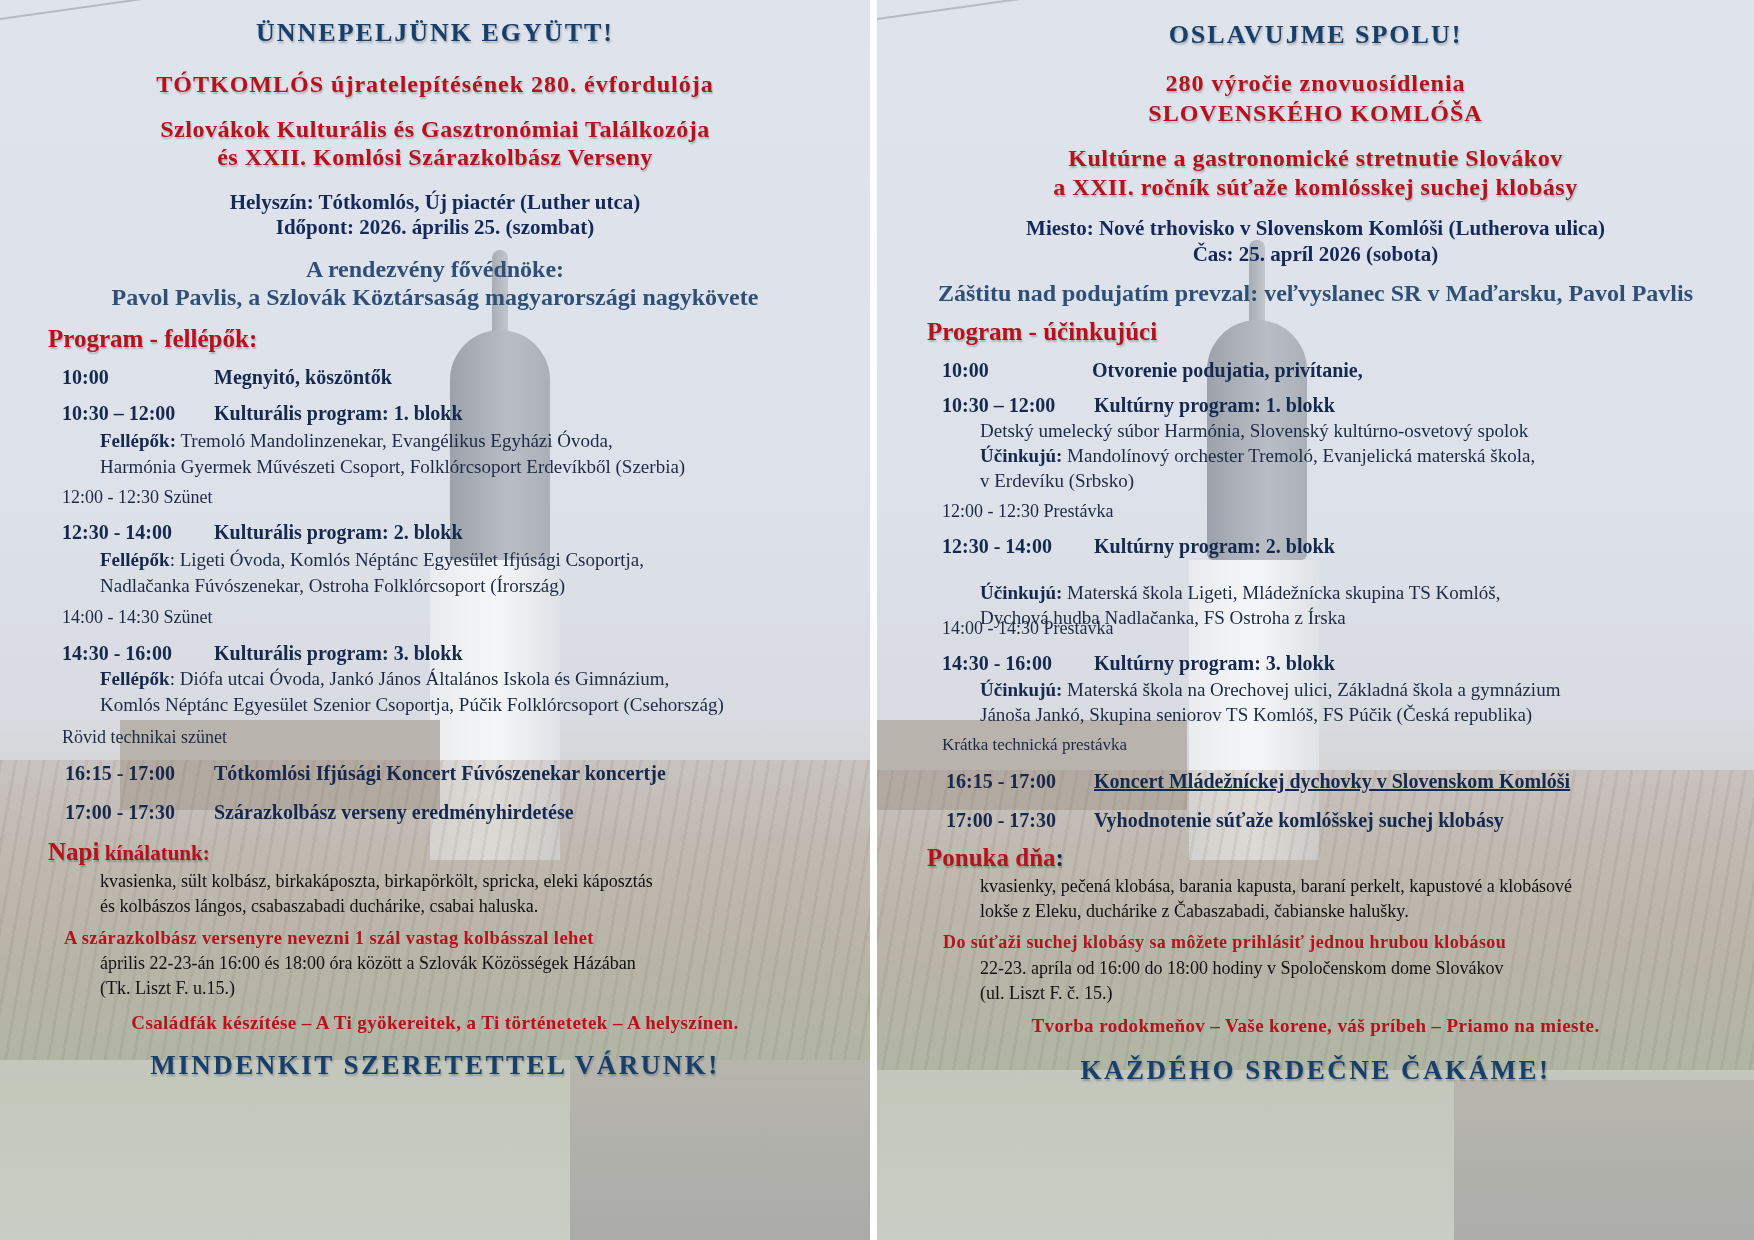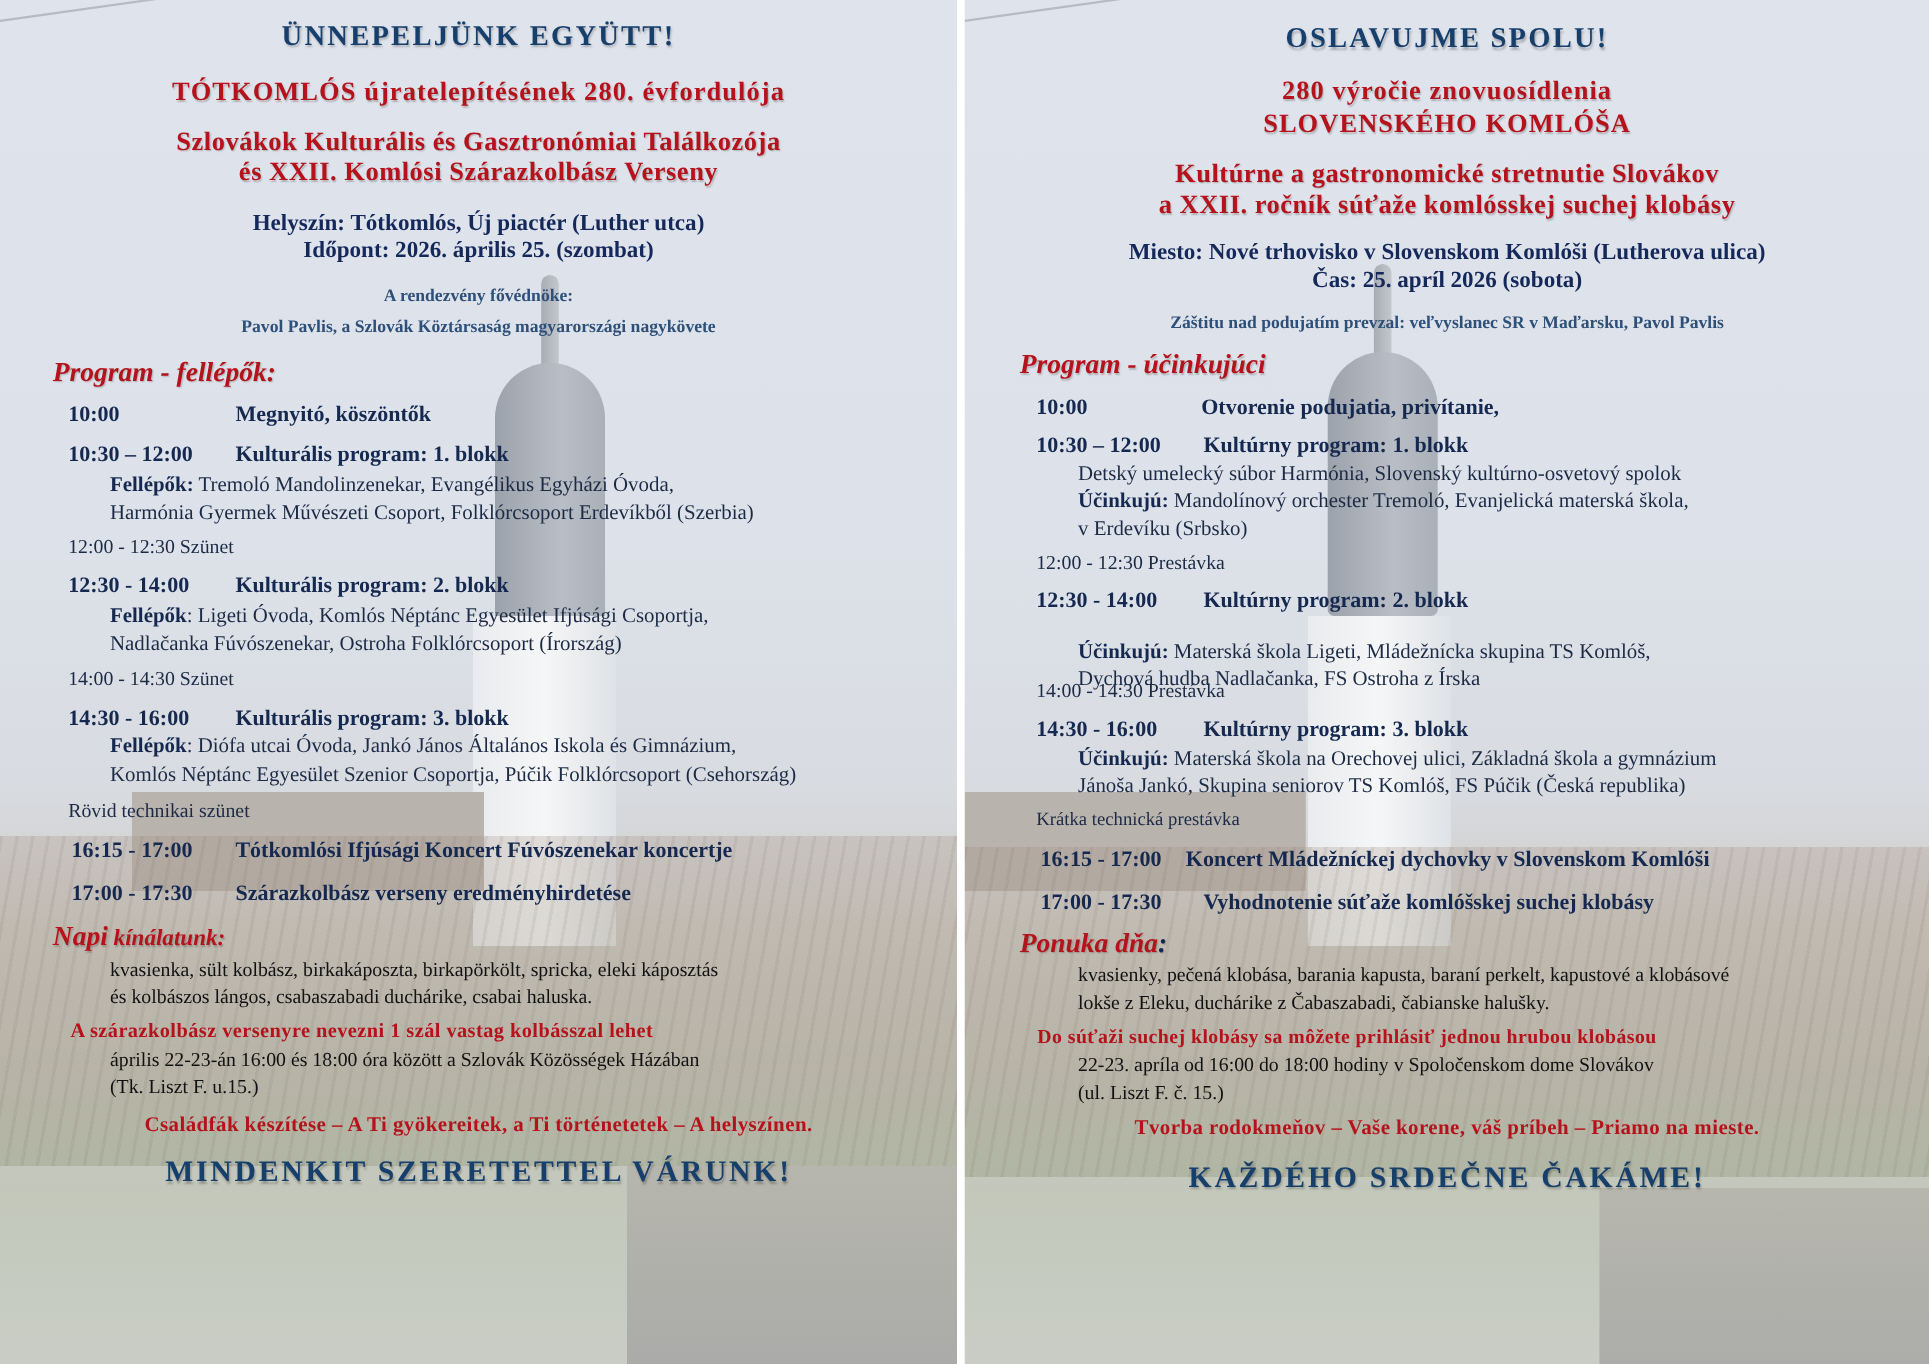--- a/index.html
+++ b/index.html
@@ -25,22 +25,22 @@
   .water { position: absolute; right: 0; width: 300px; height: 180px;
     background: linear-gradient(180deg, rgba(170,165,160,0.5), rgba(150,148,150,0.6)); }
   .sky-line { position: absolute; top: 18px; left: 0; width: 220px; height: 2px; background: #9aa0a8; transform: rotate(-8deg); transform-origin: left; opacity: .6; }
 
   .content { position: absolute; inset: 0; }
   .c { position: absolute; left: 0; right: 0; text-align: center; }
   .title { font-weight: bold; color: #173f6b; font-size: 26px; letter-spacing: 2px; text-shadow: 1px 2px 2px rgba(0,0,0,.25); }
   .red-h { font-weight: bold; color: #b5121b; font-size: 24px; letter-spacing: 1px; line-height: 29px; text-shadow: 1px 1.5px 1.5px rgba(0,0,0,.22); }
   .red-h2 { font-weight: bold; color: #b5121b; font-size: 24px; letter-spacing: 0.5px; line-height: 29px; text-shadow: 1px 1.5px 1.5px rgba(0,0,0,.22); }
   .info { font-weight: bold; color: #15285a; font-size: 21px; line-height: 26px; }
-  .patron { font-weight: bold; color: #2e5078; font-size: 16px; line-height: 29px; }
-  .sec-h { position: absolute; font-weight: bold; color: #b5121b; font-size: 25px; text-shadow: 1px 1.5px 1.5px rgba(0,0,0,.22); font-style: italic; }
+  .patron { font-weight: bold; color: #2e5078; font-size: 24px; line-height: 29px; }
+  .sec-h { position: absolute; font-weight: bold; color: #b5121b; font-size: 25px; text-shadow: 1px 1.5px 1.5px rgba(0,0,0,.22); }
   .sec-h .small { font-size: 21px; }
   .row { position: absolute; font-weight: bold; color: #15284f; font-size: 20px; white-space: nowrap; }
   .row .t { display: inline-block; }
   .row .d { position: absolute; top: 0; }
   .perf { position: absolute; font-size: 19px; color: #1c2a45; line-height: 26px; }
   .perf b { font-weight: bold; color: #15284f; }
   .brk { position: absolute; font-size: 18px; color: #1c2a45; }
   .food { position: absolute; font-size: 18px; color: #111; line-height: 25px; }
   .red-line { position: absolute; font-weight: bold; color: #b5121b; font-size: 18.5px; letter-spacing: .4px; }
   .closing { font-weight: bold; color: #173f6b; font-size: 27px; letter-spacing: 2.5px; text-shadow: 1px 2px 2px rgba(0,0,0,.25); }
@@ -193,21 +193,21 @@
       <span class="d" style="left:152px;">Kultúrny program: 3. blokk</span>
     </div>
     <div class="perf" style="left:103px; top:677px; line-height:25px;">
       <div><b>Účinkujú:</b><span> Materská škola na Orechovej ulici, Základná škola a gymnázium</span></div>
       <div>Jánoša Jankó, Skupina seniorov TS Komlóš, FS Púčik (Česká republika)</div>
     </div>
     <div class="brk" style="left:65px; top:735px; font-size:17px;">Krátka technická prestávka</div>
 
     <div class="row" style="left:69px; top:770px;">
       <span class="t">16:15 - 17:00</span>
-      <span class="d" style="left:132px;">Koncert Mládežníckej dychovky v Slovenskom Komlóši</span>
+      <span class="d" style="left:148px;text-decoration:underline;">Koncert Mládežníckej dychovky v Slovenskom Komlóši</span>
     </div>
     <div class="row" style="left:69px; top:809px;">
       <span class="t">17:00 - 17:30</span>
       <span class="d" style="left:148px;">Vyhodnotenie súťaže komlóšskej suchej klobásy</span>
     </div>
 
     <div class="sec-h" style="left:50px; top:844px;">
       <span>Ponuka dňa</span><span style="color:#15284f;">:</span>
     </div>
     <div class="food" style="left:103px; top:874px;">

